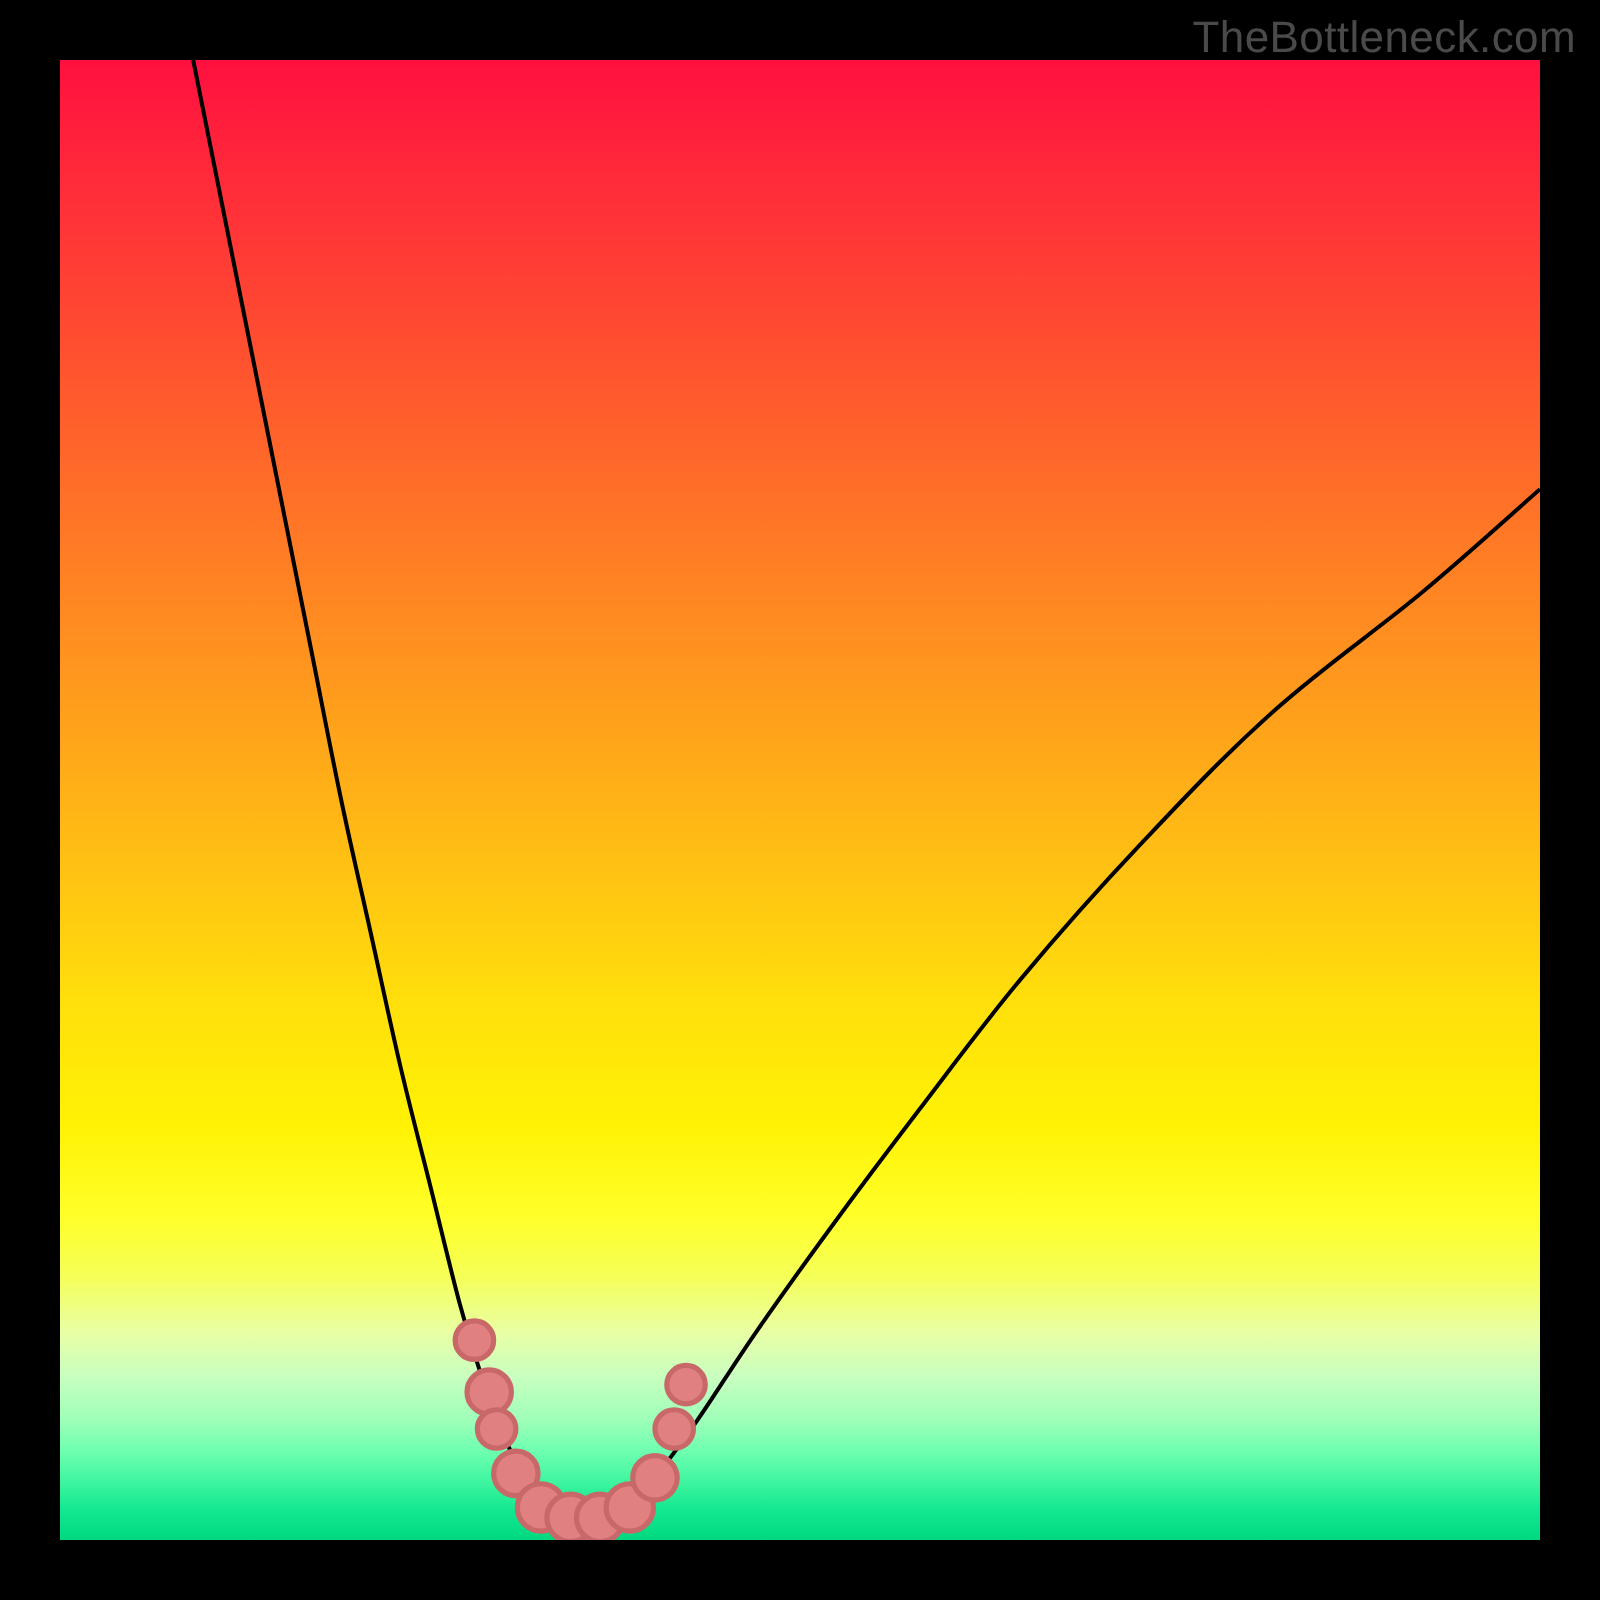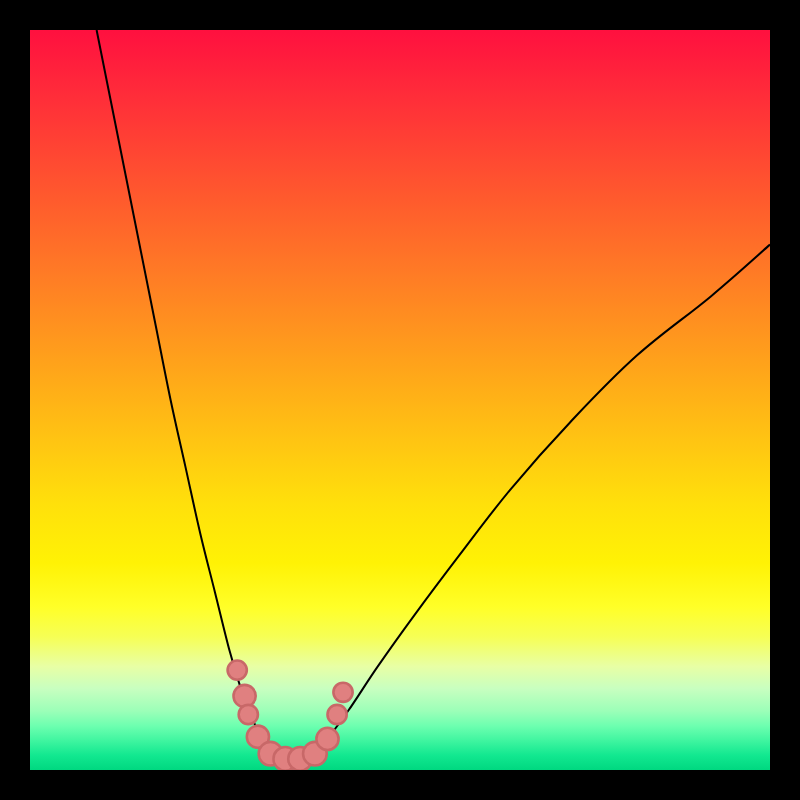--- a/index.html
+++ b/index.html
@@ -74,13 +74,14 @@
           <circle cx="32.50" cy="97.80" r="1.60" fill="#e08080" stroke="#c86868" stroke-width="0.35"></circle>
           <circle cx="34.50" cy="98.50" r="1.60" fill="#e08080" stroke="#c86868" stroke-width="0.35"></circle>
           <circle cx="36.50" cy="98.50" r="1.60" fill="#e08080" stroke="#c86868" stroke-width="0.35"></circle>
           <circle cx="38.50" cy="97.80" r="1.60" fill="#e08080" stroke="#c86868" stroke-width="0.35"></circle>
           <circle cx="40.20" cy="95.80" r="1.50" fill="#e08080" stroke="#c86868" stroke-width="0.35"></circle>
           <circle cx="41.50" cy="92.50" r="1.30" fill="#e08080" stroke="#c86868" stroke-width="0.35"></circle>
           <circle cx="42.30" cy="89.50" r="1.30" fill="#e08080" stroke="#c86868" stroke-width="0.35"></circle>
         </g>
     </svg>
   </div>
+  <div class="watermark">TheBottleneck.com</div>
 </div>
 
 </body></html>

